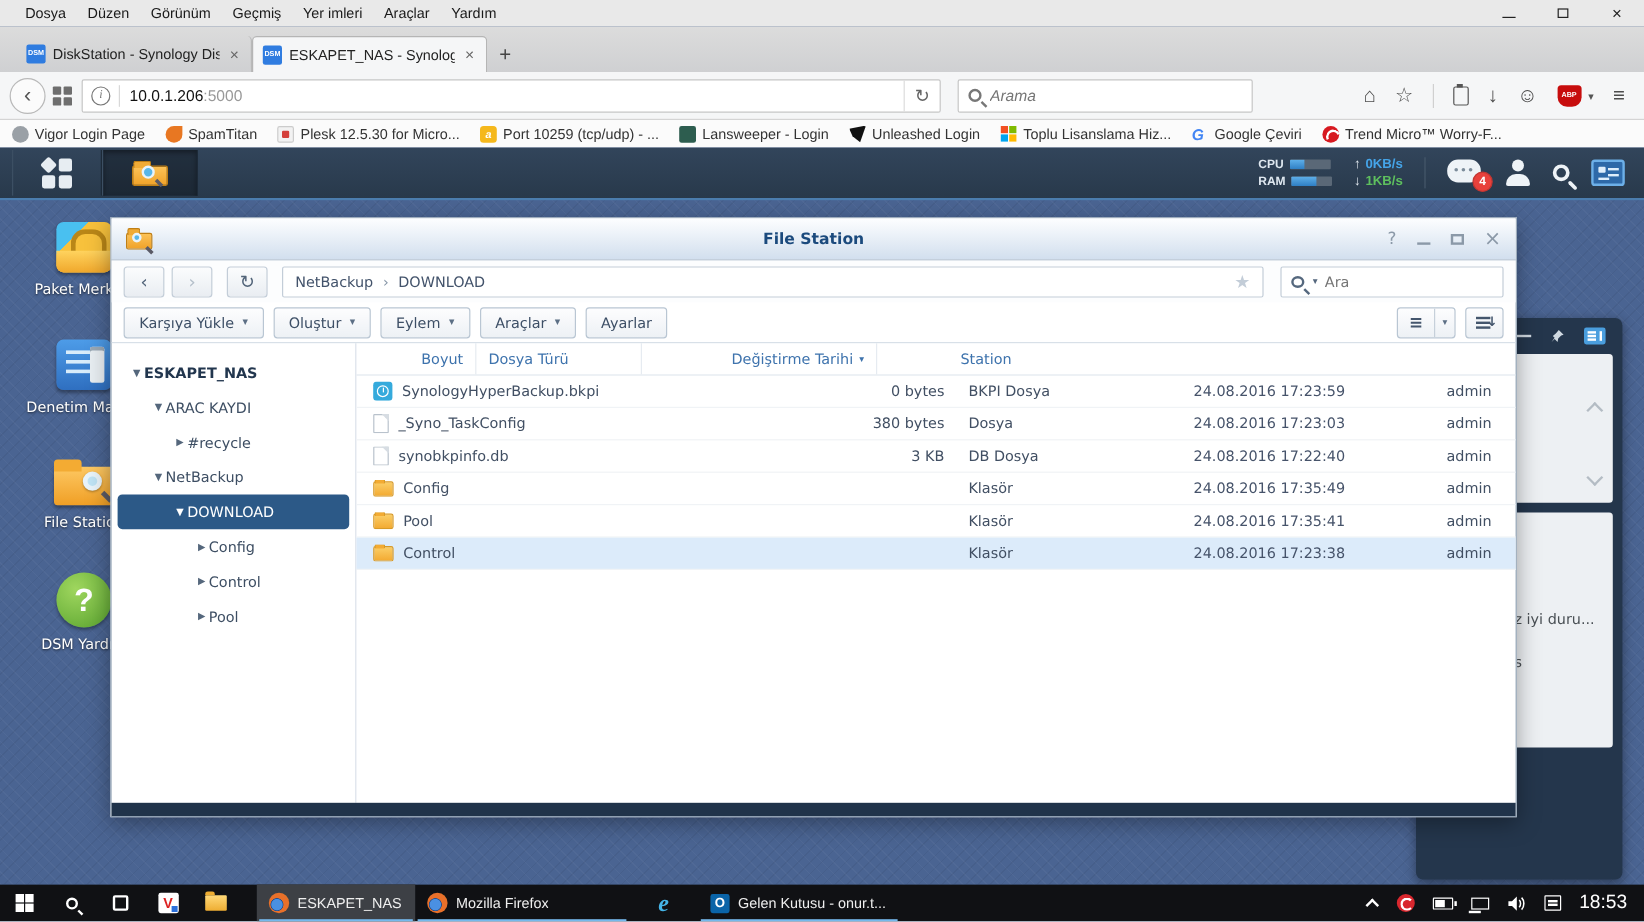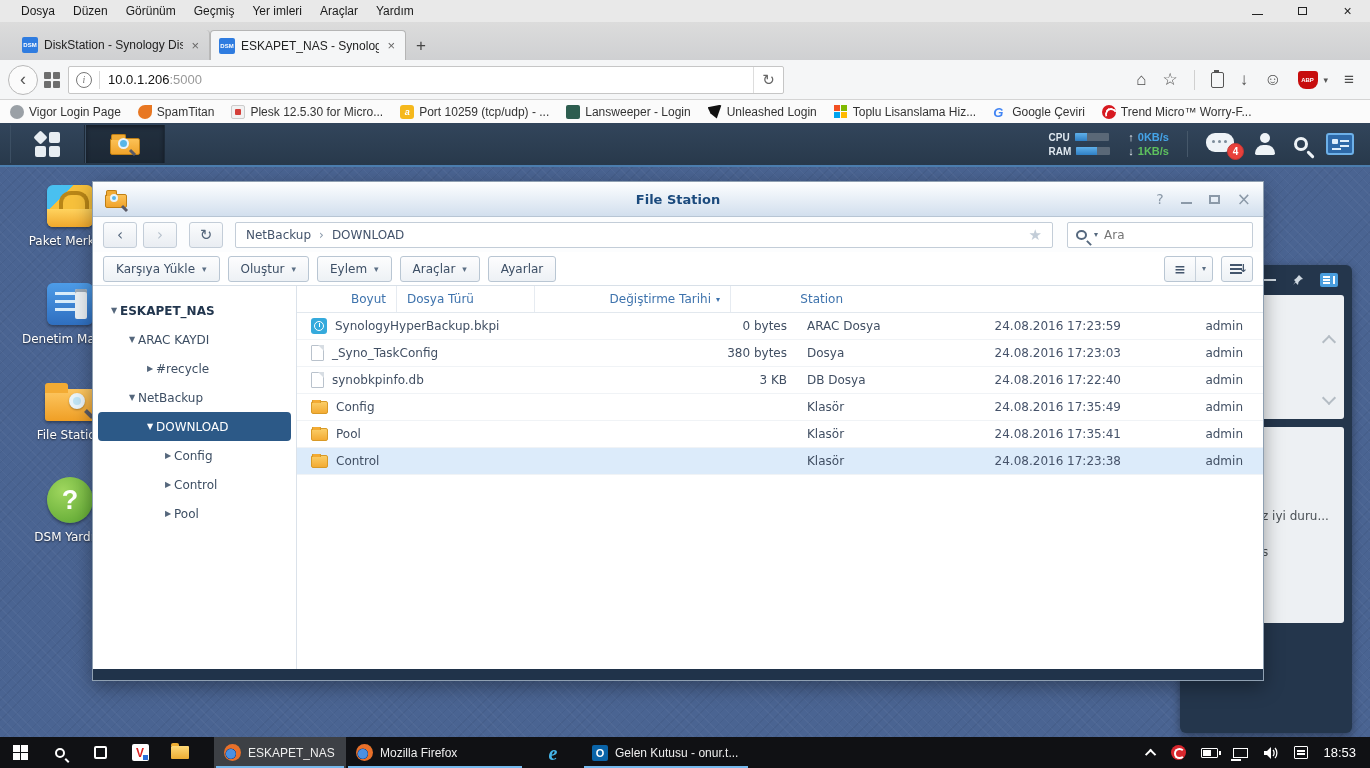--- a/index.html
+++ b/index.html
@@ -237,21 +237,21 @@
   .tray-chev { width:8px; height:8px; border-left:2px solid #fff; border-top:2px solid #fff; transform:rotate(45deg) translateY(2px); }
   .tray-trend { width:15px; height:15px; background:#d9272e; border-radius:50%; position:relative; }
   .tray-trend::after { content:""; position:absolute; left:3px; top:3px; width:7px; height:7px; border:2px solid #fff; border-right-color:transparent; border-radius:50%; }
   .tray-batt { width:17px; height:10px; border:1.5px solid #fff; border-radius:1px; position:relative; }
   .tray-batt::before { content:""; position:absolute; right:-4px; top:2px; width:2px; height:4px; background:#fff; }
   .tray-batt::after { content:""; position:absolute; left:1px; top:1px; bottom:1px; width:8px; background:#fff; }
   .tray-net { width:15px; height:10px; border:1.5px solid #fff; position:relative; }
   .tray-net::after { content:""; position:absolute; left:-3px; bottom:-4px; width:10px; height:2px; background:#fff; }
   .tray-ac { width:14px; height:13px; border:1.5px solid #fff; border-radius:1px; position:relative; }
   .tray-ac::after { content:""; position:absolute; left:2px; top:3px; width:8px; height:1.5px; background:#fff; box-shadow:0 3px 0 #fff; }
-  .tray-clock { font-size:13px; }
+  .tray-clock { font-size:16px; }
 </style>
 </head>
 <body>
 
 <div class="screen">
 
   <div class="ff-menubar">
     <span class="ff-menu">Dosya</span>
     <span class="ff-menu">Düzen</span>
     <span class="ff-menu">Görünüm</span>
@@ -292,20 +292,24 @@
         <div></div>
         <div></div>
       </div>
     <div class="ff-urlbar">
       <span class="ff-info">i</span>
       <span class="ff-url-sep"></span>
       <span class="ff-url-host">10.0.1.206</span>
       <span class="ff-url-port">:5000</span>
       <span class="ff-reload">↻</span>
     </div>
+    <div class="ff-search">
+      <span class="mag"></span>
+      <input placeholder="Arama" style="">
+    </div>
     <div class="ff-icons">
       <span class="ff-ic">⌂</span>
       <span class="ff-ic">☆</span>
       <span class="ff-divider"></span>
       <span class="clipboard-ico"></span>
       <span class="ff-ic">↓</span>
       <span class="ff-ic">☺</span>
       <span class="abp-ico">ABP</span>
       <span class="abp-caret">▾</span>
       <span class="ff-ic">≡</span>
@@ -566,21 +570,21 @@
               </div>
             <div class="hc col-owner">Station</div>
           </div>
 
           <div class="file-row">
             <div class="fc col-name">
                 <span class="row-ico-bkpi"></span>
                 <span>SynologyHyperBackup.bkpi</span>
               </div>
             <div class="fc col-size">0 bytes</div>
-            <div class="fc col-type">ARAC Dosya</div>
+            <div class="fc col-type">BKPI Dosya</div>
             <div class="fc col-date">24.08.2016 17:23:59</div>
             <div class="fc col-owner">admin</div>
           </div>
           <div class="file-row">
             <div class="fc col-name">
                 <span class="row-ico-file"></span>
                 <span>_Syno_TaskConfig</span>
               </div>
             <div class="fc col-size">380 bytes</div>
             <div class="fc col-type">Dosya</div>

